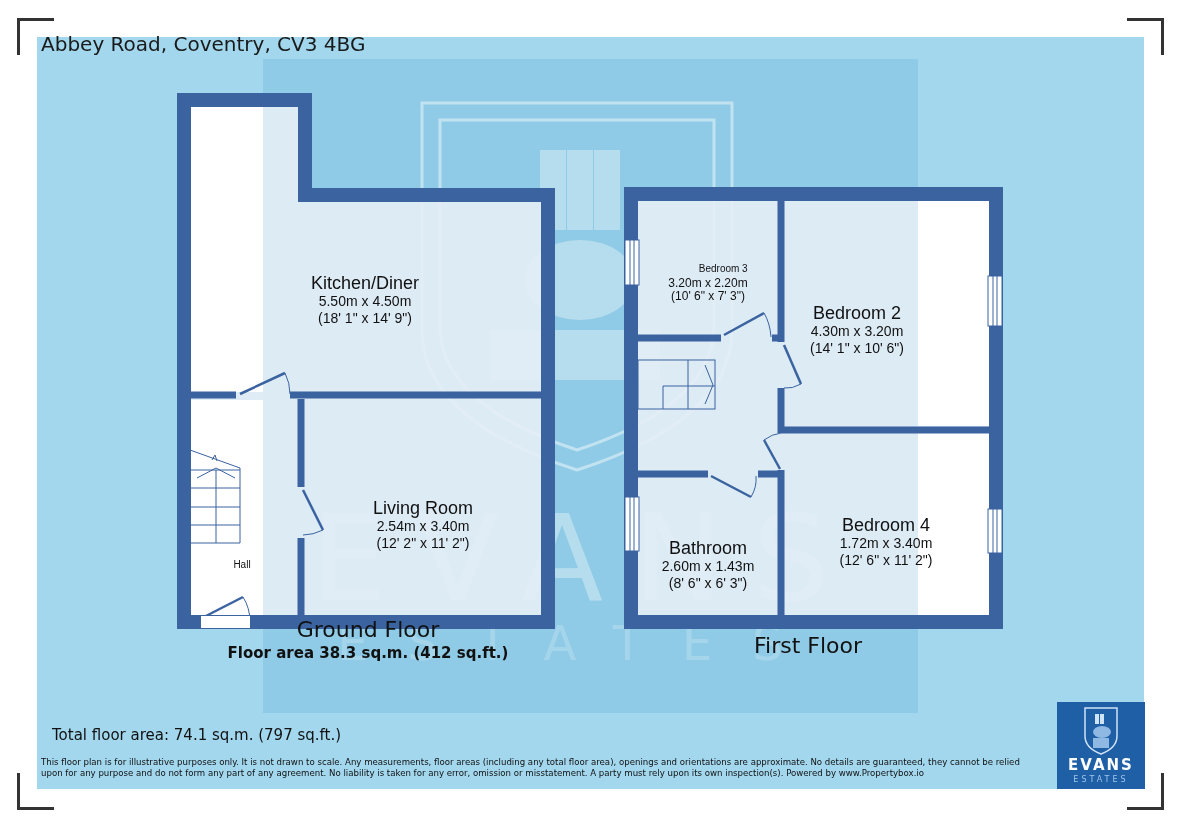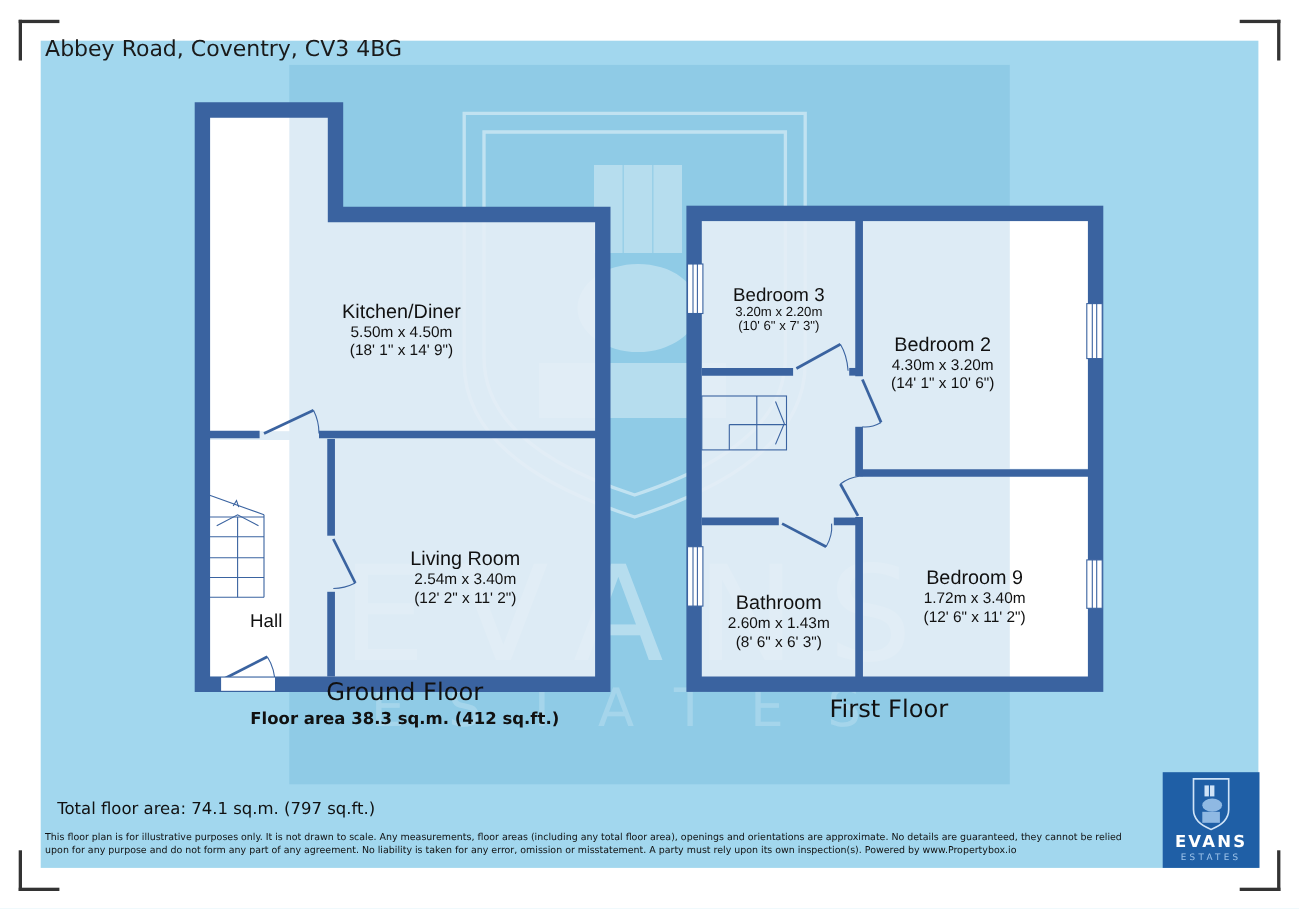--- a/index.html
+++ b/index.html
@@ -9,21 +9,21 @@
   .c-tr { right: 17px; top: 18px; border-width: 3px 3px 0 0; }
   .c-bl { left: 17px; bottom: 16px; border-width: 0 0 3px 3px; }
   .c-br { right: 17px; bottom: 16px; border-width: 0 3px 3px 0; }
   .sheet { position: absolute; left: 37px; top: 37px; width: 1107px; height: 752px; background: #a2d7ee; }
   .wm-panel { position: absolute; left: 263px; top: 59px; width: 655px; height: 654px; background: #8fcbe6; }
   .title { position: absolute; left: 41px; top: 32px; font-size: 20px; color: #1a1a1a; white-space: nowrap; }
   svg.plan { position: absolute; left: 0; top: 0; }
   .room-label { position: absolute; text-align: center; font-family: "Liberation Sans", sans-serif; color: #111; white-space: nowrap; transform: translateX(-50%); }
   .room-label .name { font-size: 18px; line-height: 20px; }
   .room-label .dim { font-size: 14px; line-height: 17px; }
-  .room-label.small .name { font-size: 17px; line-height: 17px; }
+  .room-label.small .name { font-size: 10px; line-height: 17px; text-align: right; }
   .room-label.small .dim { font-size: 12px; line-height: 13px; }
   .floor-cap { position: absolute; text-align: center; transform: translateX(-50%); white-space: nowrap; color: #111; }
   .floor-cap .fname { font-size: 22px; line-height: 26px; }
   .floor-cap .farea { font-size: 15px; line-height: 20px; font-weight: bold; }
   .total { position: absolute; left: 52px; top: 726px; font-size: 15px; color: #111; white-space: nowrap; }
   .disclaimer { position: absolute; left: 41px; top: 757px; width: 985px; font-size: 8.6px; line-height: 11px; color: #111; }
   .logo { position: absolute; left: 1057px; top: 702px; width: 88px; height: 87px; background: #1f5fa6; }
   .logo .brand { position: absolute; left: 0; right: 0; top: 54px; text-align: center; color: #fff; font-size: 15px; font-weight: bold; letter-spacing: 2px; }
   .logo .sub { position: absolute; left: 0; right: 0; top: 73px; text-align: center; color: #9fc4ea; font-size: 8px; letter-spacing: 3px; }
 </style>
@@ -166,21 +166,21 @@
   <div class="name">Bedroom 2</div>
   <div class="dim">4.30m x 3.20m</div>
   <div class="dim">(14' 1" x 10' 6")</div>
 </div>
 <div class="room-label" style="left:708px; top:538px;">
   <div class="name">Bathroom</div>
   <div class="dim">2.60m x 1.43m</div>
   <div class="dim">(8' 6" x 6' 3")</div>
 </div>
 <div class="room-label" style="left:886px; top:515px;">
-  <div class="name">Bedroom 9</div>
+  <div class="name">Bedroom 4</div>
   <div class="dim">1.72m x 3.40m</div>
   <div class="dim">(12' 6" x 11' 2")</div>
 </div>
 
 <div class="floor-cap" style="left:368px; top:617px;">
   <div class="fname">Ground Floor</div>
   <div class="farea">Floor area 38.3 sq.m. (412 sq.ft.)</div>
 </div>
 <div class="floor-cap" style="left:808px; top:633px;">
   <div class="fname">First Floor</div>

